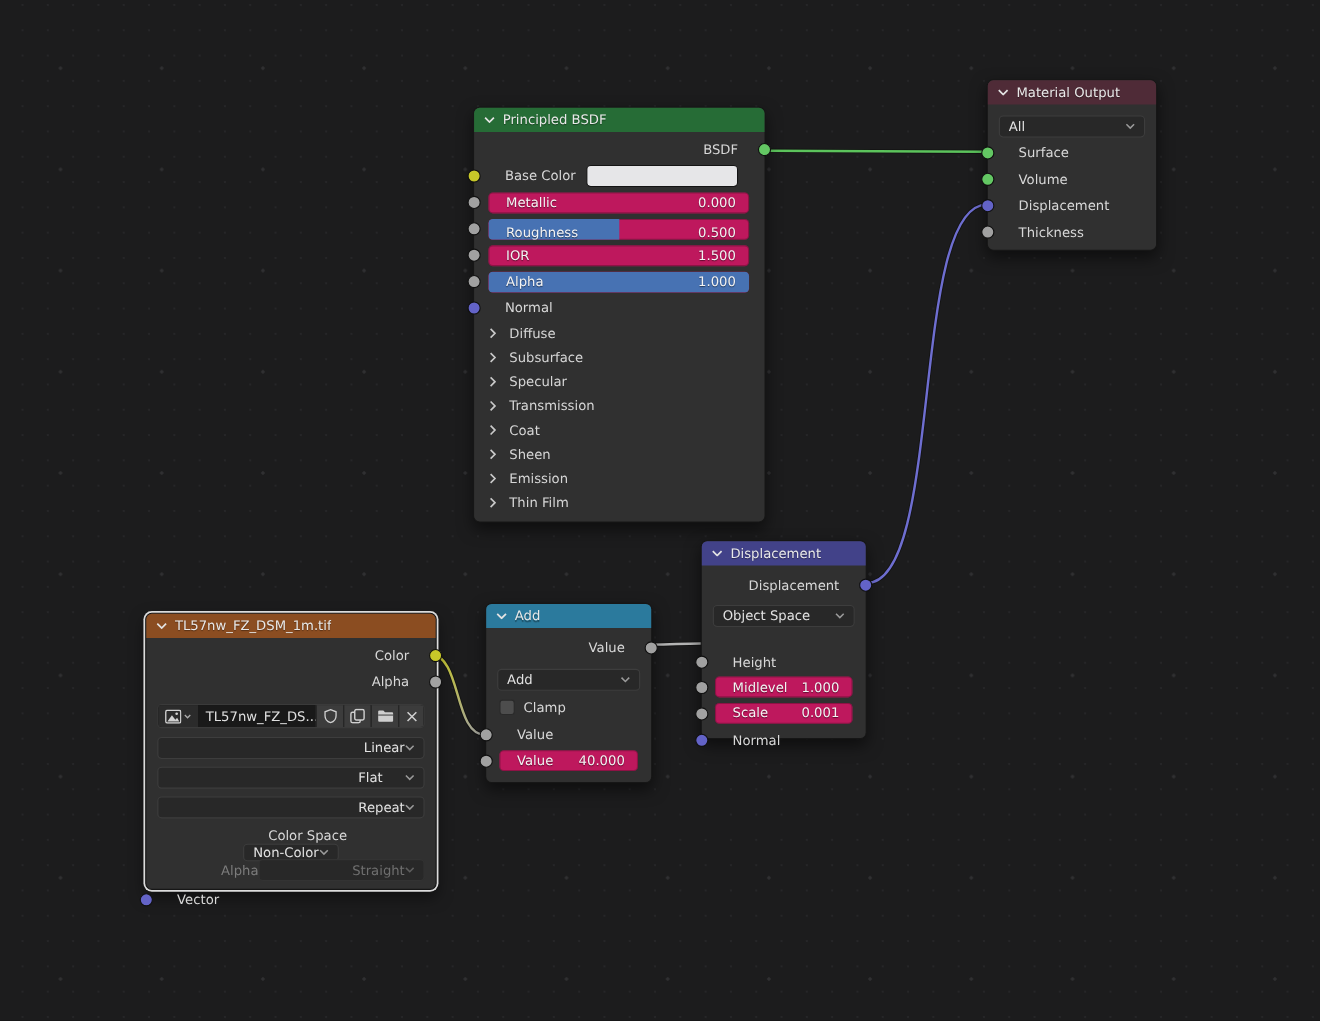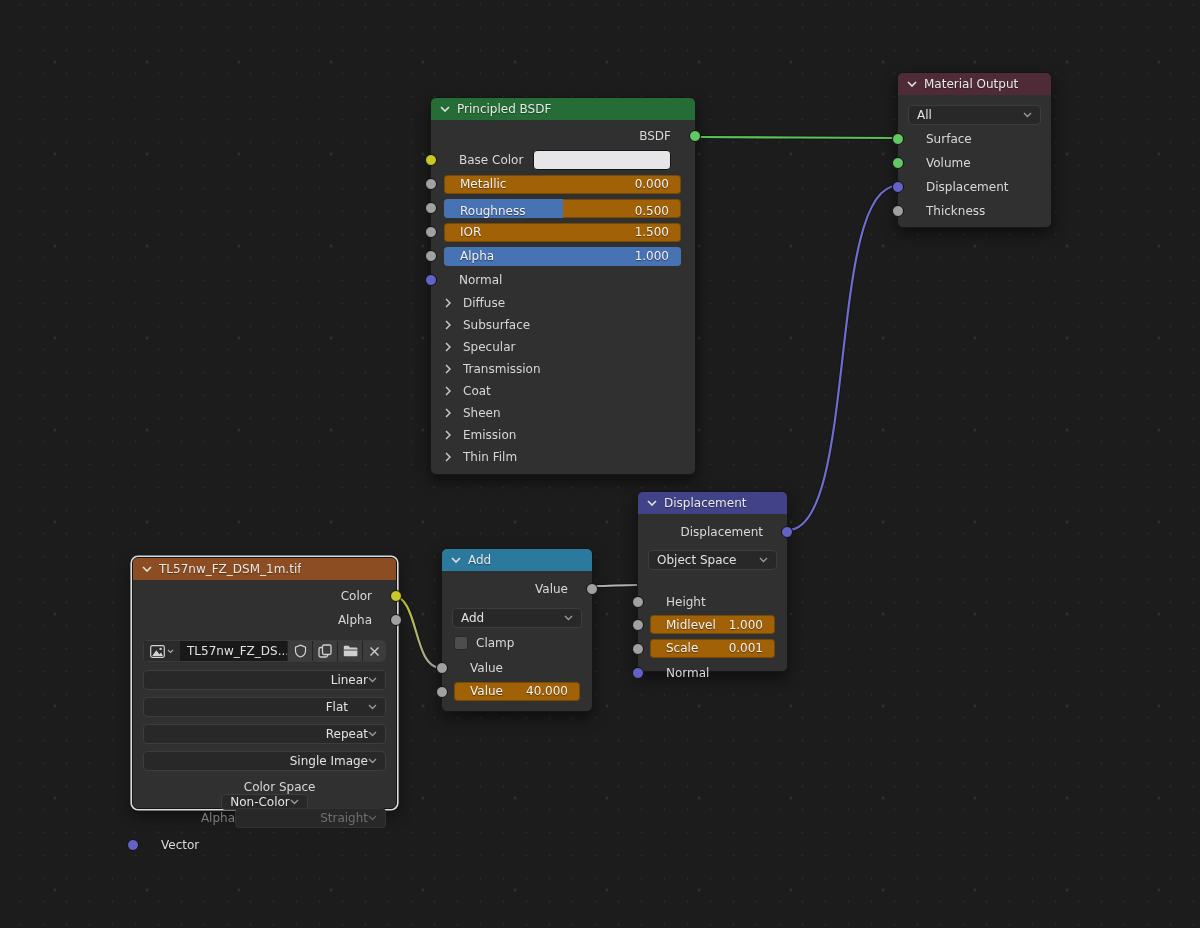--- a/index.html
+++ b/index.html
@@ -38,21 +38,21 @@
   .row.outr{justify-content:flex-end;}
   .row .lbl.pl4{padding-left:4px;}
   .sock{
     position:absolute;width:10px;height:10px;border-radius:50%;
     border:1px solid #101010;top:50%;margin-top:-6px;box-sizing:content-box;
   }
   .sock.l{left:-6px;} .sock.r{right:-6px;}
 
   .slider{
     position:relative;height:19px;margin:2px 12px 3px 12px;border-radius:4px;
-    background:#a16207;display:flex;align-items:center;overflow:hidden;
+    background:#be185d;display:flex;align-items:center;overflow:hidden;
     box-shadow:inset 0 0 0 1px rgba(0,0,0,.25);
   }
   .slider .fill{position:absolute;left:0;top:0;bottom:0;}
   .slider .slbl{margin-left:16px;z-index:1;color:#f4f4f4;text-shadow:0 1px 1px rgba(0,0,0,.5);}
   .slider .sval{margin-left:auto;margin-right:12px;z-index:1;color:#f4f4f4;text-shadow:0 1px 1px rgba(0,0,0,.5);}
   .node-principled .slider{margin:2.5px 14px 2.5px 13px;}
 
   .dd{
     height:20px;margin:0 10px;background:#282828;border:1px solid #3d3d3d;
     border-radius:4px;display:flex;align-items:center;padding:0 8px;box-sizing:border-box;
@@ -422,28 +422,20 @@
         </span>
     </div>
     <div class="dd" style="margin-top:7px;">
       <span class="ddlbl">Repeat</span>
       <span class="ddchev">
           <svg class="icon" width="9" height="6" viewBox="0 0 9 6">
             <polyline points="1,1 4.5,4.5 8,1" fill="none" stroke="#9a9a9a" stroke-width="1.4"></polyline>
           </svg>
         </span>
     </div>
-    <div class="dd" style="margin-top:7px;">
-      <span class="ddlbl">Single Image</span>
-      <span class="ddchev">
-          <svg class="icon" width="9" height="6" viewBox="0 0 9 6">
-            <polyline points="1,1 4.5,4.5 8,1" fill="none" stroke="#9a9a9a" stroke-width="1.4"></polyline>
-          </svg>
-        </span>
-    </div>
     <div class="rowflex" style="margin-top:9px;flex-direction:column;">
       <span class="lbl cslbl">Color Space</span>
       <div class="dd">
         <span class="ddlbl">Non-Color</span>
         <span class="ddchev">
             <svg class="icon" width="9" height="6" viewBox="0 0 9 6">
               <polyline points="1,1 4.5,4.5 8,1" fill="none" stroke="#9a9a9a" stroke-width="1.4"></polyline>
             </svg>
           </span>
       </div>

